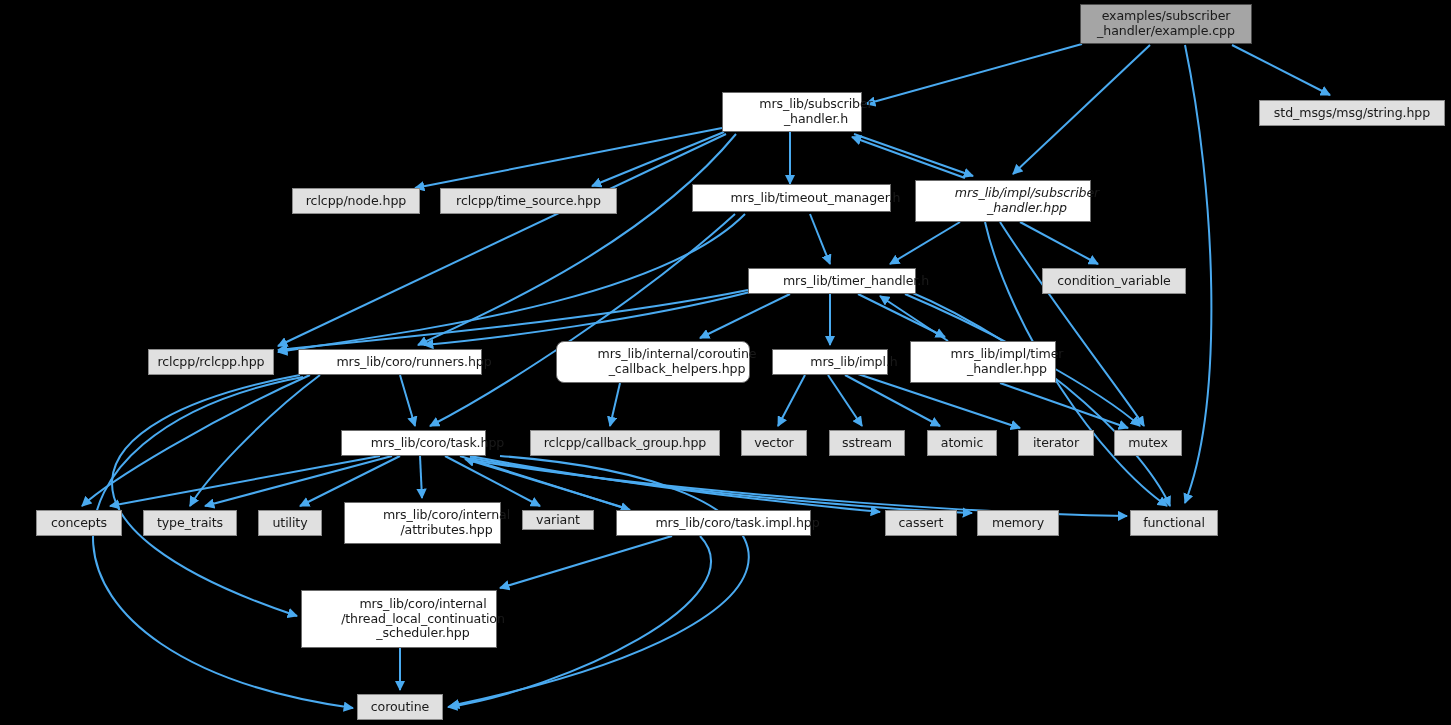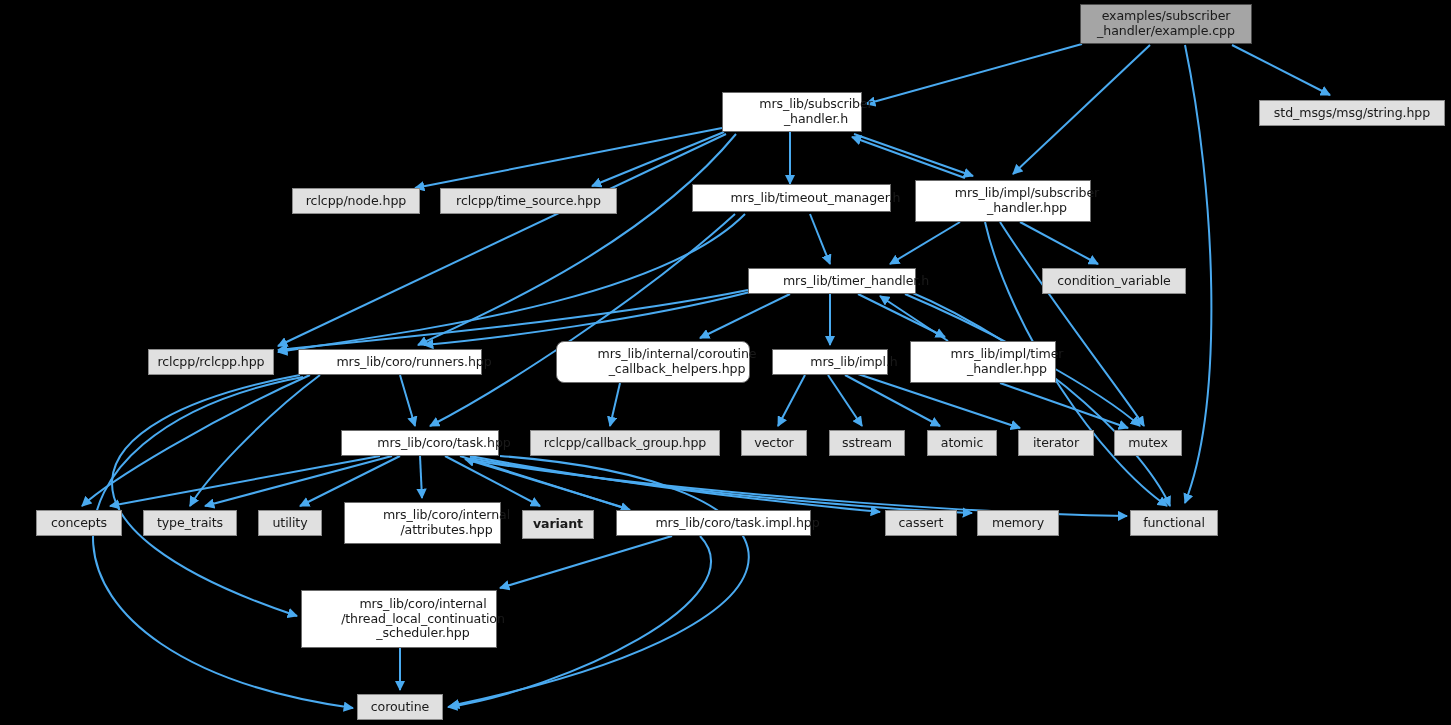--- a/index.html
+++ b/index.html
@@ -120,44 +120,44 @@
 
   <div id="nodes">
       <div class="node root" style="left: 1080px; top: 4px; width: 172px; height: 40px;"><span>examples/subscriber
 _handler/example.cpp</span></div>
       <div class="node ext" style="left: 1259px; top: 100px; width: 186px; height: 26px;"><span>std_msgs/msg/string.hpp</span></div>
       <div class="node proj" style="left: 722px; top: 92px; width: 140px; height: 40px;"><span>mrs_lib/subscriber
 _handler.h</span></div>
       <div class="node ext" style="left: 292px; top: 188px; width: 128px; height: 26px;"><span>rclcpp/node.hpp</span></div>
       <div class="node ext" style="left: 440px; top: 188px; width: 177px; height: 26px;"><span>rclcpp/time_source.hpp</span></div>
       <div class="node proj" style="left: 692px; top: 184px; width: 199px; height: 28px;"><span>mrs_lib/timeout_manager.h</span></div>
-      <div class="node proj" style="left: 915px; top: 180px; width: 176px; height: 42px;"><span>mrs_lib/impl/subscriber
+      <div class="node proj" style="left: 915px; top: 180px; width: 176px; height: 42px; font-style: italic;"><span>mrs_lib/impl/subscriber
 _handler.hpp</span></div>
       <div class="node proj" style="left: 748px; top: 268px; width: 168px; height: 26px;"><span>mrs_lib/timer_handler.h</span></div>
       <div class="node ext" style="left: 1042px; top: 268px; width: 144px; height: 26px;"><span>condition_variable</span></div>
       <div class="node ext" style="left: 148px; top: 349px; width: 126px; height: 26px;"><span>rclcpp/rclcpp.hpp</span></div>
       <div class="node proj" style="left: 298px; top: 349px; width: 184px; height: 26px;"><span>mrs_lib/coro/runners.hpp</span></div>
       <div class="node proj" style="left: 556px; top: 341px; width: 194px; height: 42px; border-radius: 8px;"><span>mrs_lib/internal/coroutine
 _callback_helpers.hpp</span></div>
       <div class="node proj" style="left: 772px; top: 349px; width: 116px; height: 26px;"><span>mrs_lib/impl.h</span></div>
       <div class="node proj" style="left: 910px; top: 341px; width: 146px; height: 42px;"><span>mrs_lib/impl/timer
 _handler.hpp</span></div>
-      <div class="node proj" style="left: 341px; top: 430px; width: 158px; height: 26px; align-items: center;"><span>mrs_lib/coro/task.hpp</span></div>
+      <div class="node proj" style="left: 341px; top: 430px; width: 145px; height: 26px; align-items: center;"><span>mrs_lib/coro/task.hpp</span></div>
       <div class="node ext" style="left: 530px; top: 430px; width: 190px; height: 26px;"><span>rclcpp/callback_group.hpp</span></div>
       <div class="node ext" style="left: 741px; top: 430px; width: 66px; height: 26px;"><span>vector</span></div>
       <div class="node ext" style="left: 829px; top: 430px; width: 76px; height: 26px;"><span>sstream</span></div>
       <div class="node ext" style="left: 927px; top: 430px; width: 70px; height: 26px;"><span>atomic</span></div>
       <div class="node ext" style="left: 1018px; top: 430px; width: 76px; height: 26px;"><span>iterator</span></div>
       <div class="node ext" style="left: 1114px; top: 430px; width: 68px; height: 26px;"><span>mutex</span></div>
       <div class="node ext" style="left: 36px; top: 510px; width: 86px; height: 26px;"><span>concepts</span></div>
       <div class="node ext" style="left: 143px; top: 510px; width: 94px; height: 26px;"><span>type_traits</span></div>
       <div class="node ext" style="left: 258px; top: 510px; width: 64px; height: 26px;"><span>utility</span></div>
       <div class="node proj" style="left: 344px; top: 502px; width: 157px; height: 42px;"><span>mrs_lib/coro/internal
 /attributes.hpp</span></div>
-      <div class="node ext" style="left: 522px; top: 510px; width: 72px; height: 29px; font-weight: bold;"><span>variant</span></div>
+      <div class="node ext" style="left: 522px; top: 510px; width: 72px; height: 20px;"><span>variant</span></div>
       <div class="node proj" style="left: 616px; top: 510px; width: 195px; height: 26px;"><span>mrs_lib/coro/task.impl.hpp</span></div>
       <div class="node ext" style="left: 885px; top: 510px; width: 72px; height: 26px;"><span>cassert</span></div>
       <div class="node ext" style="left: 977px; top: 510px; width: 82px; height: 26px;"><span>memory</span></div>
       <div class="node ext" style="left: 1130px; top: 510px; width: 88px; height: 26px;"><span>functional</span></div>
       <div class="node proj" style="left: 301px; top: 590px; width: 196px; height: 58px;"><span>mrs_lib/coro/internal
 /thread_local_continuation
 _scheduler.hpp</span></div>
       <div class="node ext" style="left: 357px; top: 694px; width: 86px; height: 26px;"><span>coroutine</span></div>
     </div>
 

